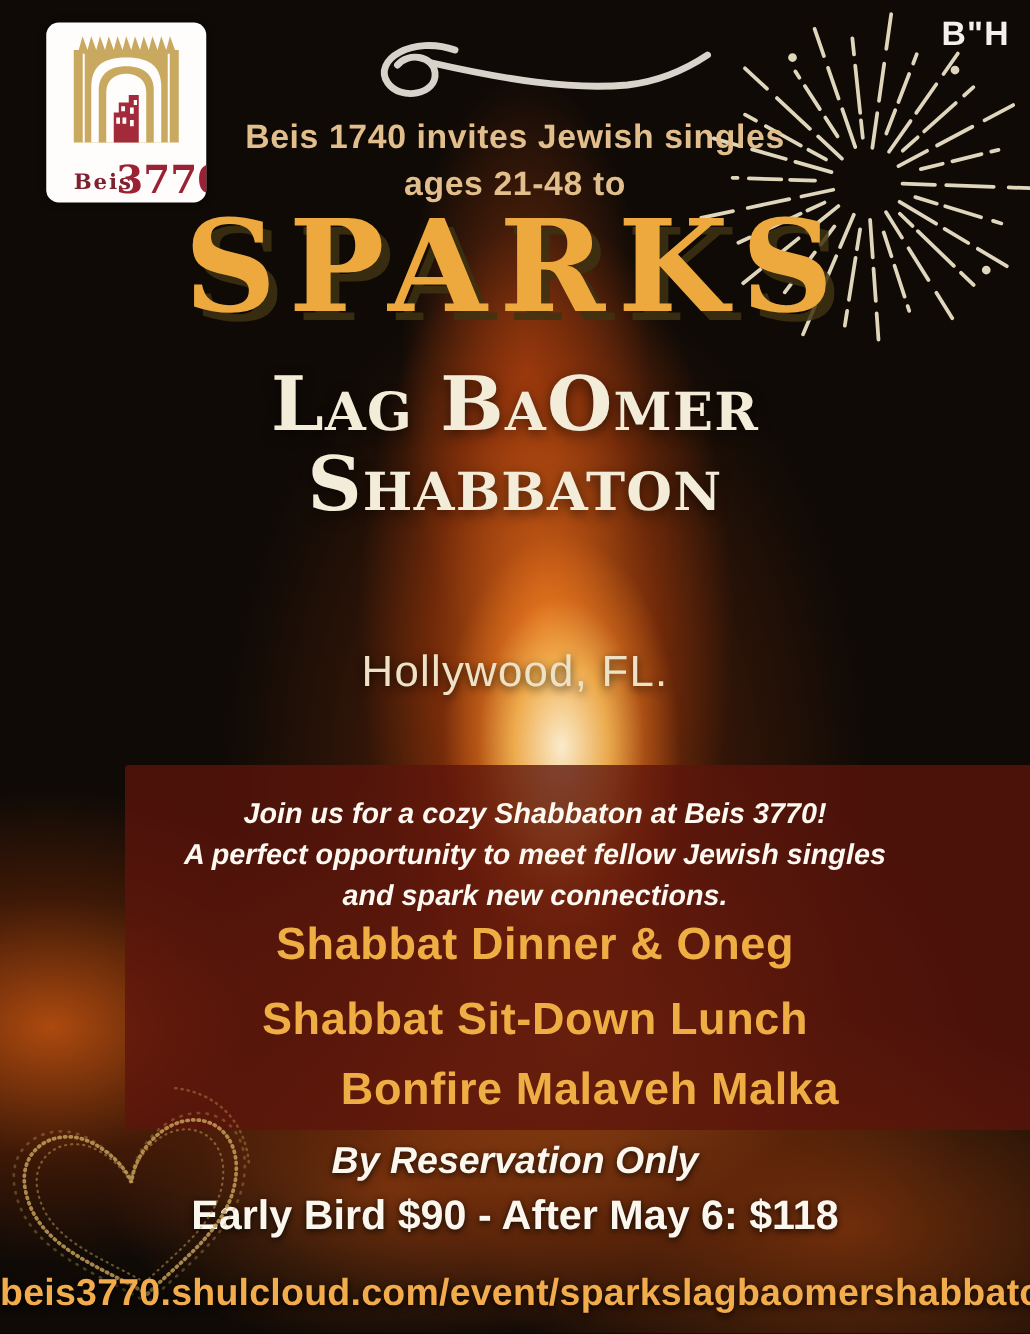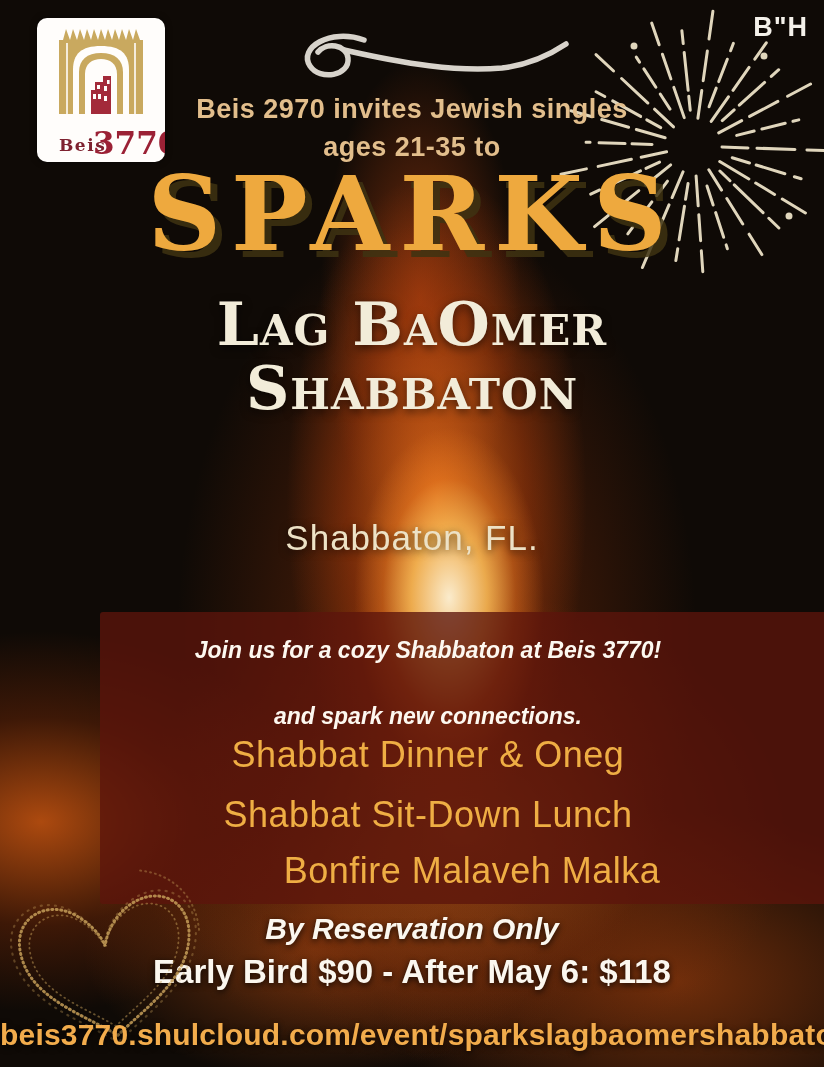--- a/index.html
+++ b/index.html
@@ -34,21 +34,21 @@
   }
   .date{top:470px;color:#faf6ee;font-size:40px;font-weight:700;letter-spacing:-.5px;text-shadow:0 2px 8px rgba(0,0,0,.7);}
   .loc{top:518px;color:#ede2c6;font-size:35px;font-weight:400;letter-spacing:1px;text-shadow:0 2px 8px rgba(0,0,0,.7);}
   .panel{
     left:100px;top:612px;width:736px;height:292px;border-radius:3px;
     background:rgba(92,21,12,0.78);
   }
   .panel .line{position:absolute;left:0;width:656px;text-align:center;}
   .intro{color:#fdf8f0;font-size:23px;font-weight:700;font-style:italic;line-height:33px;}
   .i1{top:22px;} .i2{top:55px;} .i3{top:88px;}
-  .gold-item{color:#efae44;font-size:36px;font-weight:400;letter-spacing:.5px;}
+  .gold-item{color:#efae44;font-size:36px;font-weight:700;letter-spacing:.5px;}
   .g1{top:122px;} .g2{top:182px;} .g3{top:238px;margin-left:44px;}
   .note{top:912px;color:#fbf7ef;font-size:30px;font-weight:700;font-style:italic;text-shadow:0 2px 6px rgba(0,0,0,.8);}
   .price{top:953px;color:#fbf7ef;font-size:33px;font-weight:700;text-shadow:0 2px 6px rgba(0,0,0,.8);}
   .url{top:1018px;color:#f2ac4c;font-size:30px;font-weight:700;letter-spacing:.2px;text-shadow:0 2px 6px rgba(0,0,0,.8);}
   .logo{
     left:37px;top:18px;width:128px;height:144px;background:#fffdfb;border-radius:10px;
     box-shadow:0 0 6px rgba(0,0,0,.5);
   }
 </style>
 </head>
@@ -115,34 +115,35 @@
       <line x1="38" y1="0" x2="114" y2="0" stroke-dasharray="16 7 34 9" transform="rotate(318)"></line>
       <line x1="28" y1="0" x2="132" y2="0" stroke-dasharray="26 9 32 11" transform="rotate(332)"></line>
       <line x1="44" y1="0" x2="108" y2="0" stroke-dasharray="18 8 24 8" transform="rotate(346)"></line>
       <circle cx="70" cy="-90" r="2" fill="#ece1c6"></circle>
         <circle cx="-85" cy="60" r="2" fill="#ece1c6"></circle>
       <circle cx="95" cy="70" r="2" fill="#ece1c6"></circle>
         <circle cx="-60" cy="-100" r="2" fill="#ece1c6"></circle>
     </g>
   </svg>
 
-  <div class="abs ctr invite invite1">Beis 2970 invites Jewish singles</div>
-  <div class="abs ctr invite invite2">ages 21-35 to</div>
+  <div class="abs ctr invite invite1">Beis 1740 invites Jewish singles</div>
+  <div class="abs ctr invite invite2">ages 21-48 to</div>
 
   <div class="abs ctr sparks">SPARKS</div>
 
   <div class="abs ctr lagbaomer">
     <div>Lag BaOmer</div>
     <div>Shabbaton</div>
   </div>
 
-  <div class="abs ctr loc">Shabbaton, FL.</div>
+  <div class="abs ctr loc">Hollywood, FL.</div>
 
   <div class="abs panel">
     <div class="line intro i1">Join us for a cozy Shabbaton at Beis 3770!</div>
+    <div class="line intro i2">A perfect opportunity to meet fellow Jewish singles</div>
     <div class="line intro i3">and spark new connections.</div>
     <div class="line gold-item g1">Shabbat Dinner &amp; Oneg</div>
     <div class="line gold-item g2">Shabbat Sit-Down Lunch</div>
     <div class="line gold-item g3">Bonfire Malaveh Malka</div>
   </div>
 
   <div class="abs ctr note">By Reservation Only</div>
   <div class="abs ctr price">Early Bird $90 - After May 6: $118</div>
 
   <svg class="abs" style="left:2px;top:858px;" width="215" height="200" viewBox="0 0 215 200">

